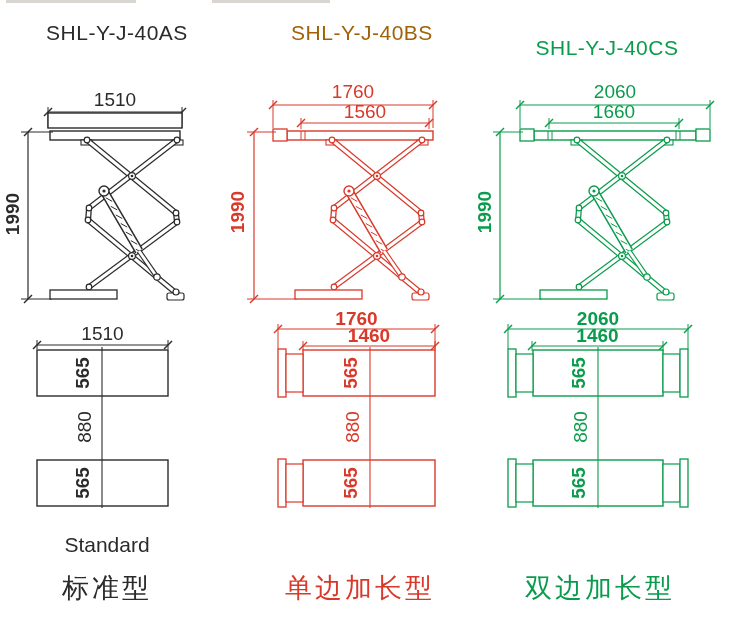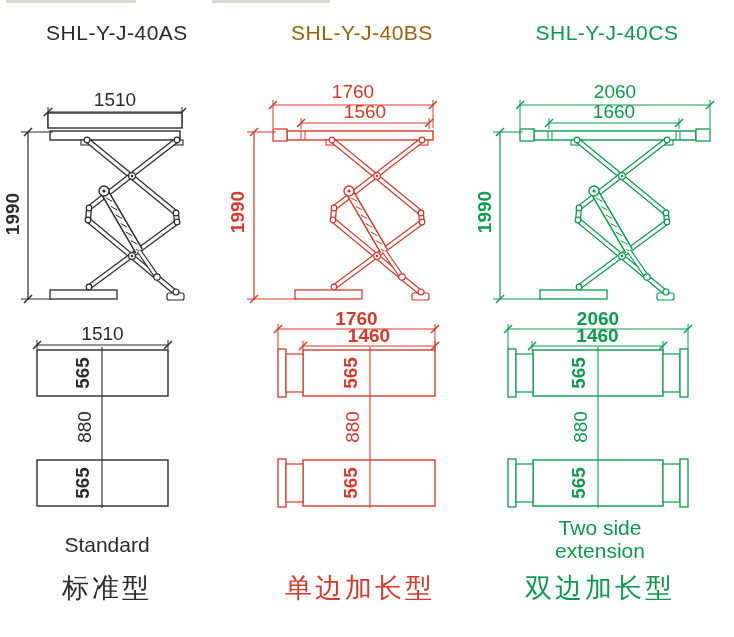--- a/index.html
+++ b/index.html
@@ -6,21 +6,21 @@
   .canvas{position:relative;width:734px;height:637px;background:#ffffff;overflow:hidden;
           font-family:"Liberation Sans", sans-serif;}
   .column{position:absolute;top:0;width:244px;height:475px;}
   .column.c0{left:0;}
   .column.c1{left:245px;}
   .column.c2{left:490px;}
   .model{position:absolute;top:21px;left:0;width:244px;text-align:center;
          font-size:21px;letter-spacing:.5px;transform:translateX(-5px);white-space:nowrap;}
   .c0 .model{color:#2b2b2b;}
   .c1 .model{color:#a16207;}
-  .c2 .model{color:#0a9c4c;}
+  .c2 .model{color:#0a9c4c;margin-top:15px;}
   svg.side{position:absolute;top:70px;left:0;width:244px;height:235px;overflow:visible;}
   svg.plan{position:absolute;top:300px;left:0;width:244px;height:225px;overflow:visible;}
   .height-label{position:absolute;width:64px;height:20px;text-align:center;
                 font-size:19px;transform:rotate(-90deg);white-space:nowrap;}
   .c0 .height-label{left:-20px;top:204px;color:#2b2b2b;font-weight:bold;}
   .c1 .height-label{left:-40px;top:202px;color:#d9392a;font-weight:bold;}
   .c2 .height-label{left:-38px;top:202px;color:#0a9c4c;font-weight:bold;}
   .caption-en{position:absolute;left:47px;width:150px;text-align:center;
               font-size:21px;line-height:23px;}
   .c0 .caption-en{top:533px;color:#2b2b2b;transform:translateX(-15px);}
@@ -320,16 +320,15 @@
         <rect x="43" y="160" width="130" height="46" fill="#fff" stroke="#0a9c4c" stroke-width="1.4"></rect>
         <rect x="18" y="159" width="8" height="48" fill="#fff" stroke="#0a9c4c" stroke-width="1.3"></rect>
         <rect x="26" y="164" width="17" height="38" fill="#fff" stroke="#0a9c4c" stroke-width="1.2"></rect>
         <rect x="173" y="164" width="17" height="38" fill="#fff" stroke="#0a9c4c" stroke-width="1.2"></rect>
         <rect x="190" y="159" width="8" height="48" fill="#fff" stroke="#0a9c4c" stroke-width="1.3"></rect>
         <line x1="108" y1="47" x2="108" y2="208" stroke="#0a9c4c" stroke-width="1.1"></line>
         <text x="95" y="73" text-anchor="middle" fill="#0a9c4c" font-size="19" font-weight="bold" transform="rotate(-90 95 73)">565</text>
         <text x="95" y="183" text-anchor="middle" fill="#0a9c4c" font-size="19" font-weight="bold" transform="rotate(-90 95 183)">565</text>
         <text x="97" y="127" text-anchor="middle" fill="#0a9c4c" font-size="19" font-weight="normal" transform="rotate(-90 97 127)">880</text>
       </svg>
-    <div class="caption-en">Two side extension</div>
     <div class="caption-zh">双边加长型</div>
   </section>
 </div>
 
 </body></html>

